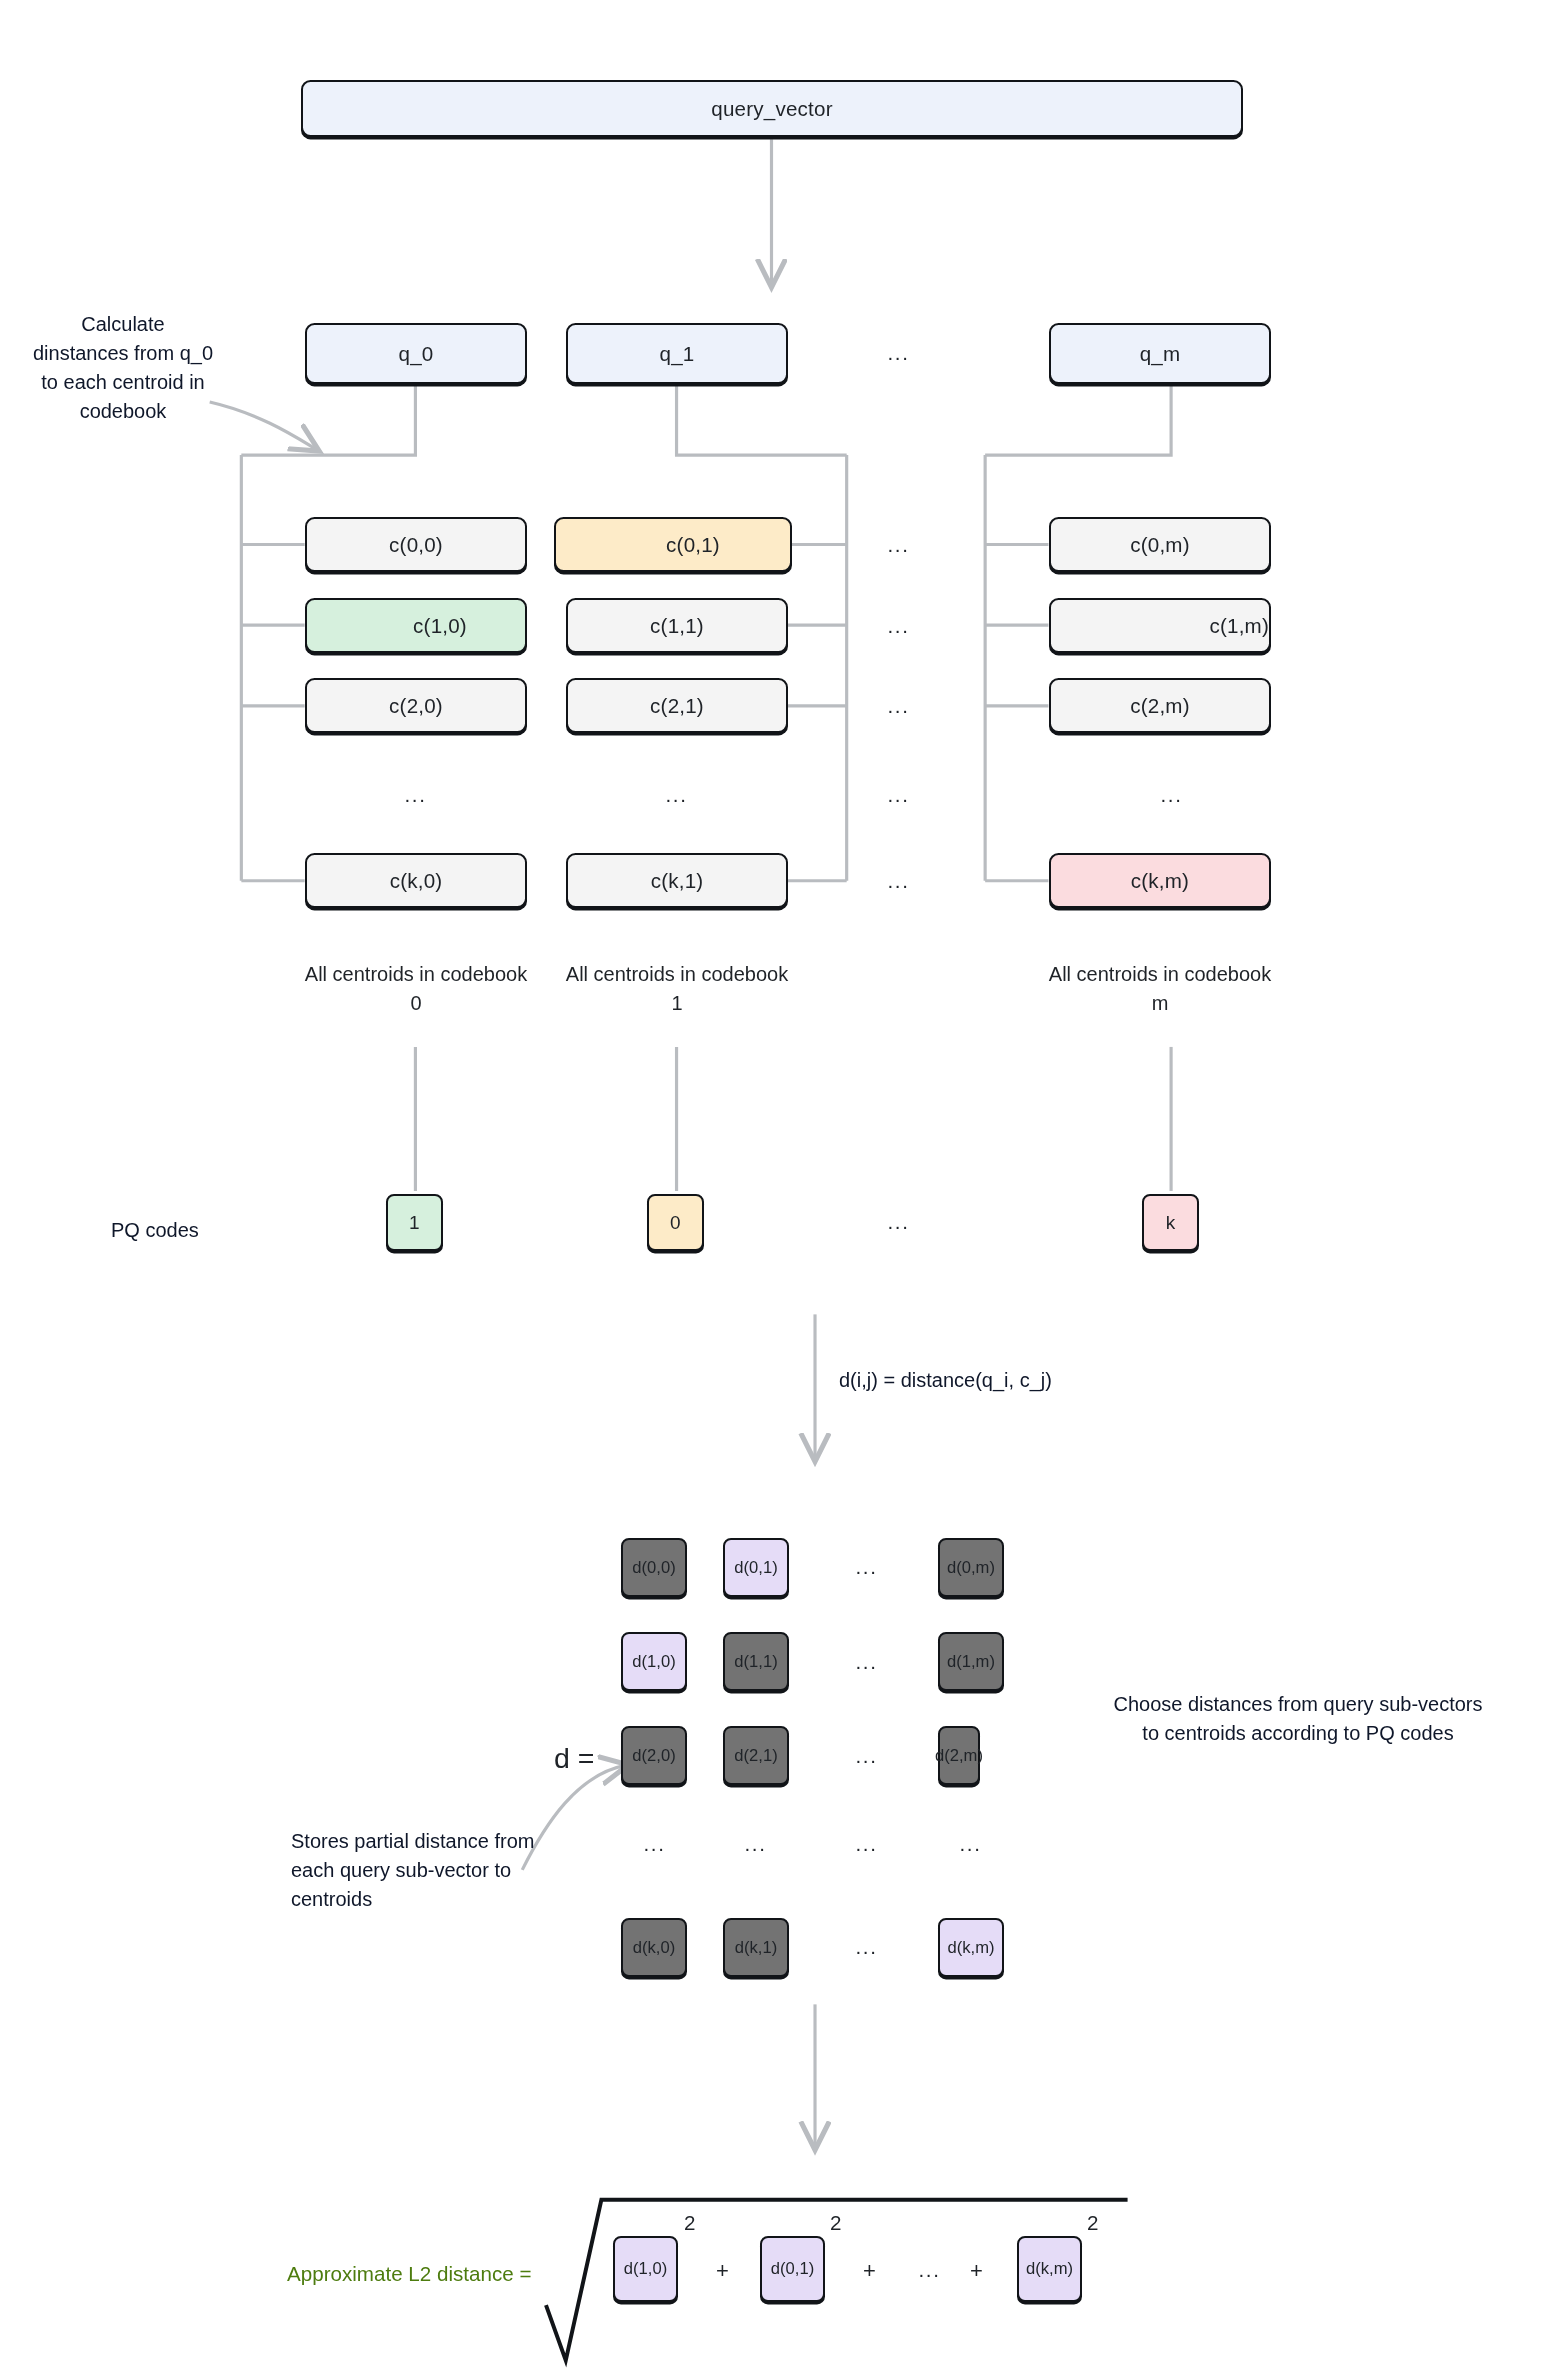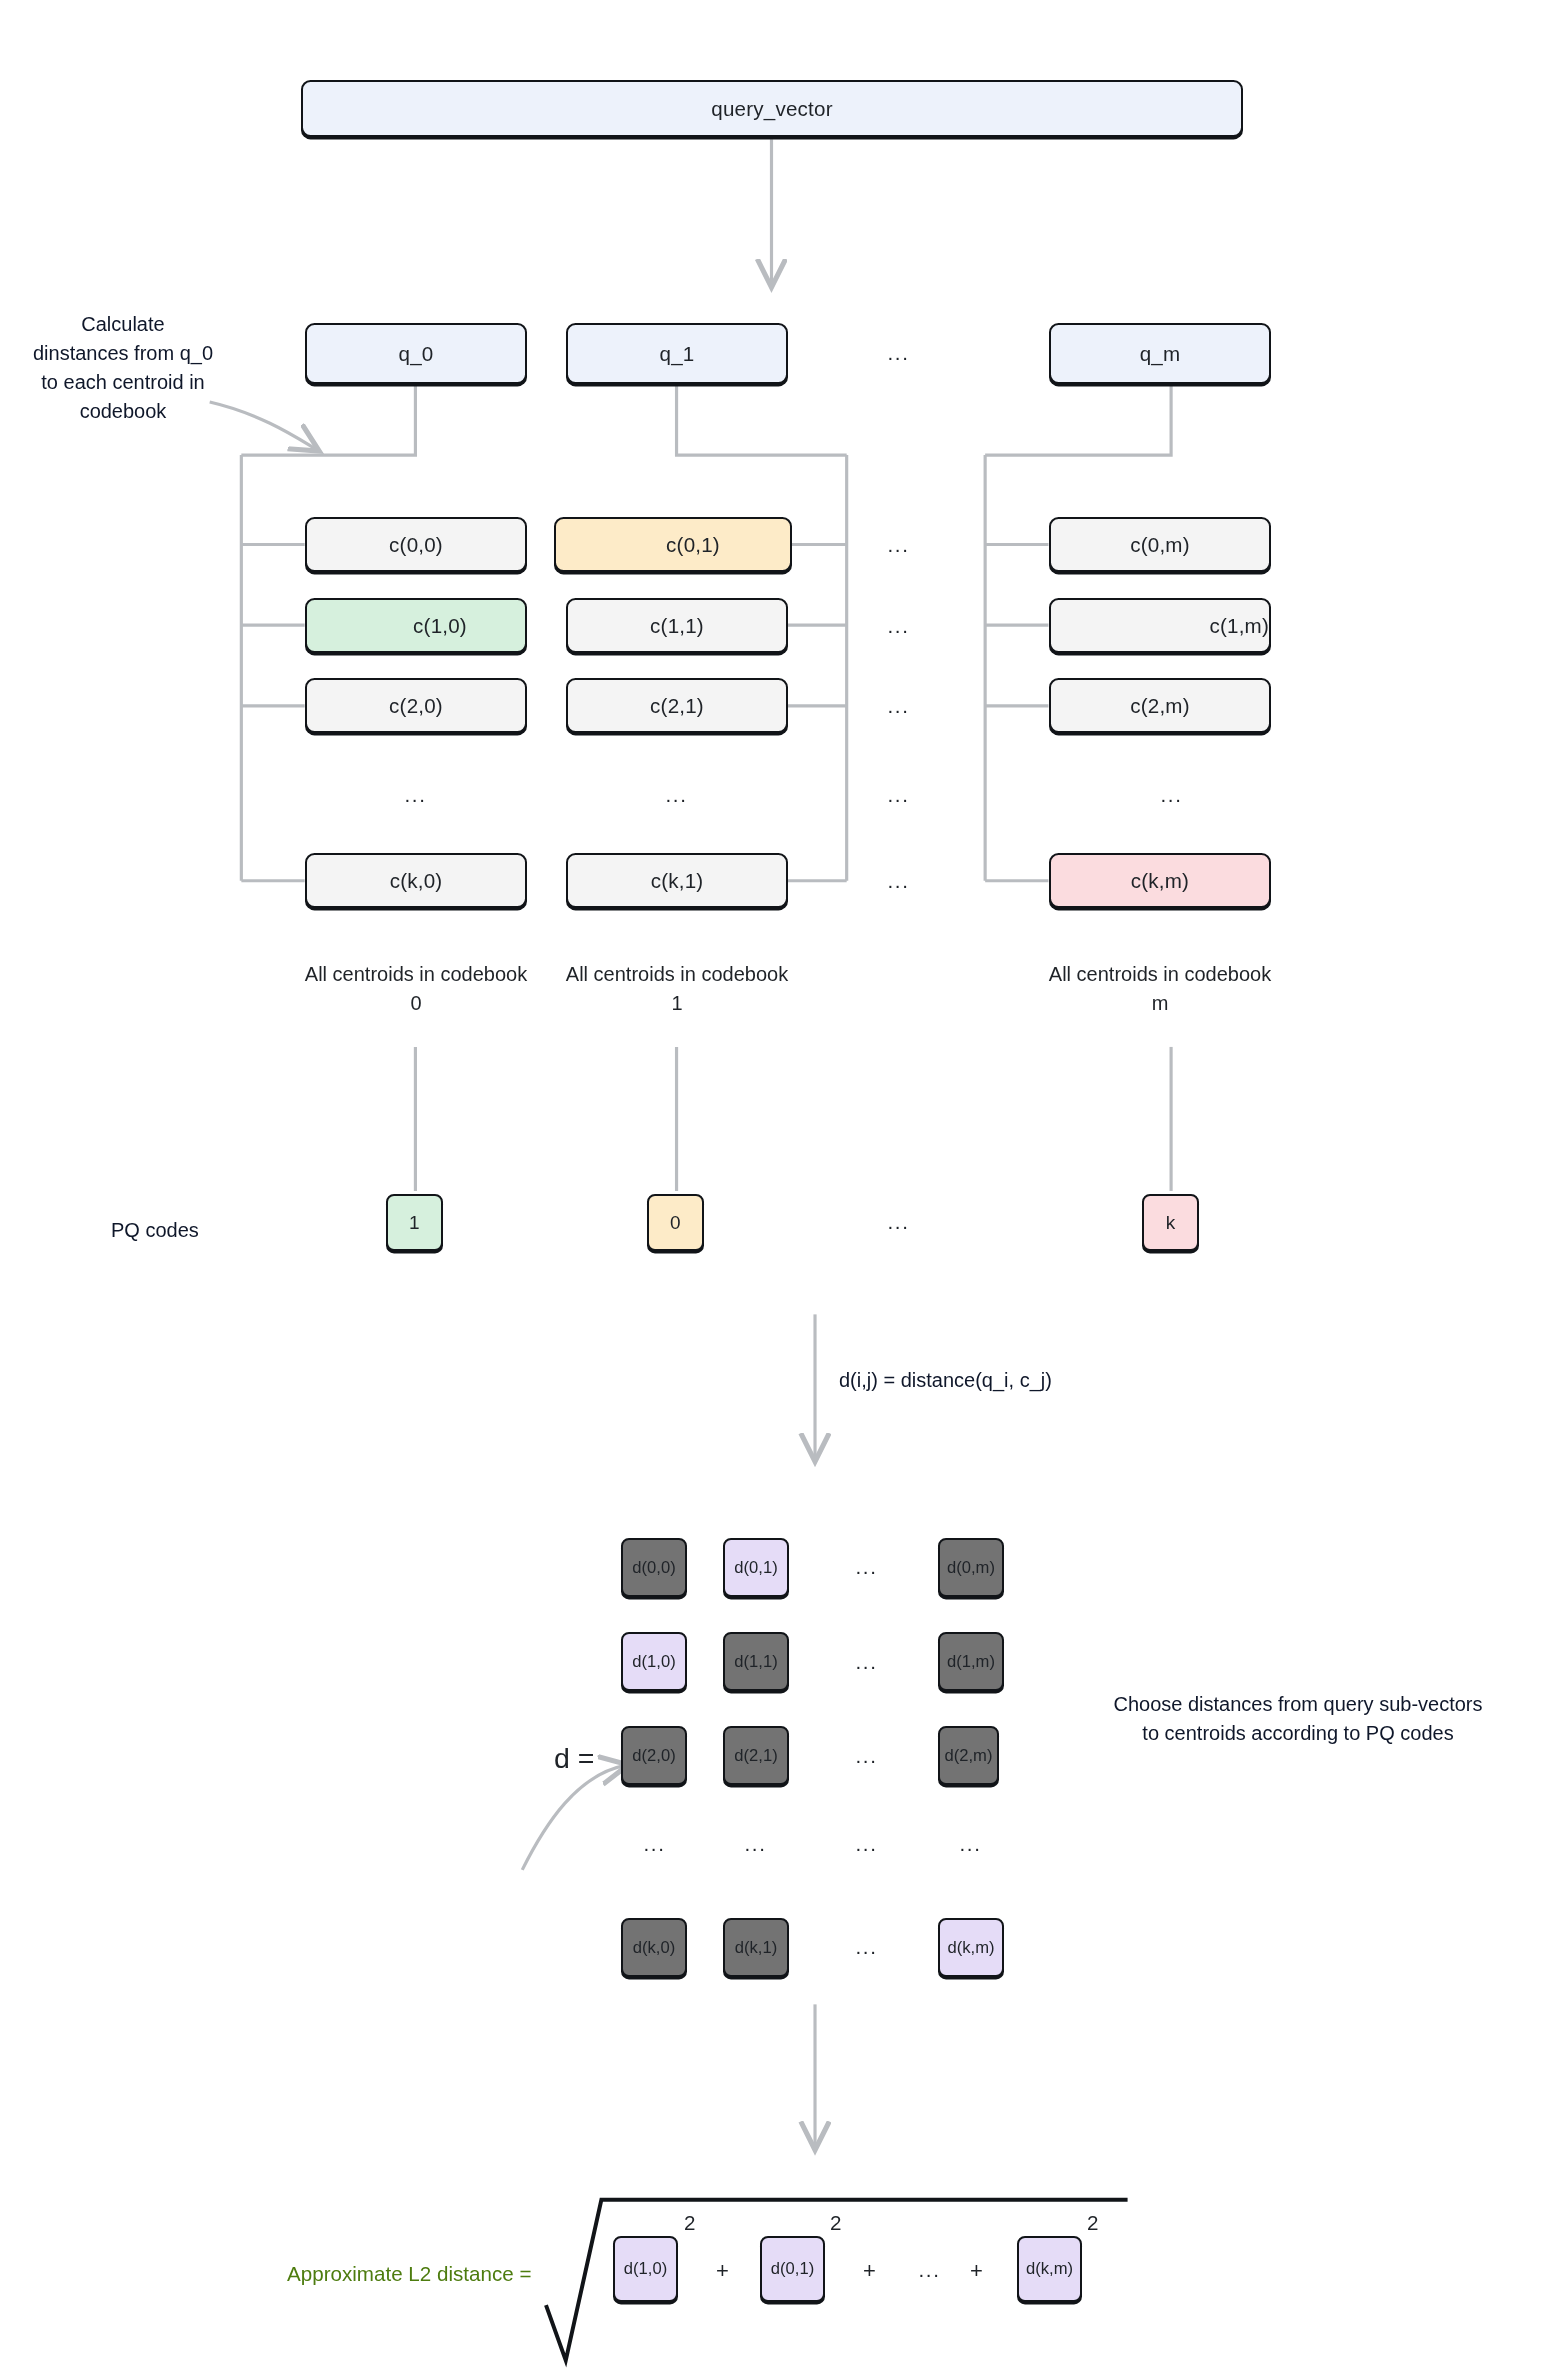--- a/index.html
+++ b/index.html
@@ -223,40 +223,41 @@
     <span>d(1,m)</span>
   </div>
 
   <div class="dcell" style="left:621px;top:1684px;width:66px;height:59px;">
     <span>d(2,0)</span>
   </div>
   <div class="dcell" style="left:723px;top:1684px;width:66px;height:59px;">
     <span>d(2,1)</span>
   </div>
   <div class="ellipsis" style="left:843px;top:1697px;width:47px;height:33px;">...</div>
-  <div class="dcell" style="left:938px;top:1684px;width:61px;height:59px;">
+  <div class="dcell" style="left:938px;top:1684px;width:42px;height:59px;">
     <span>d(2,m)</span>
   </div>
 
   <div class="ellipsis" style="left:631px;top:1785px;width:47px;height:33px;">...</div>
   <div class="ellipsis" style="left:732px;top:1785px;width:47px;height:33px;">...</div>
   <div class="ellipsis" style="left:843px;top:1785px;width:47px;height:33px;">...</div>
   <div class="ellipsis" style="left:947px;top:1785px;width:47px;height:33px;">...</div>
 
   <div class="dcell" style="left:621px;top:1876px;width:66px;height:59px;">
     <span>d(k,0)</span>
   </div>
   <div class="dcell" style="left:723px;top:1876px;width:66px;height:59px;">
     <span>d(k,1)</span>
   </div>
   <div class="ellipsis" style="left:843px;top:1888px;width:47px;height:33px;">...</div>
   <div class="dcell violet" style="left:938px;top:1876px;width:66px;height:59px;">
     <span>d(k,m)</span>
   </div>
 
+  <div class="label left" style="left:291px;top:1785px;width:253px;text-align:left;">Stores partial distance from each query sub-vector to centroids</div>
 
   <div class="label left" style="left:1104px;top:1648px;width:388px;text-align:center;">Choose distances from query sub-vectors to centroids according to PQ codes</div>
 
   <div class="formula-label" style="left:287px;top:2220px;">Approximate L2 distance =</div>
 
   <svg class="wires" viewBox="0 0 1950 3004">
     <path d="M690,2860 L715,2930 L760,2727 L1425,2727" fill="none" stroke="#111418" stroke-width="5" stroke-linejoin="miter" stroke-linecap="butt"></path>
   </svg>
 
   <div class="fcell" style="left:613px;top:2194px;width:65px;height:66px;">

